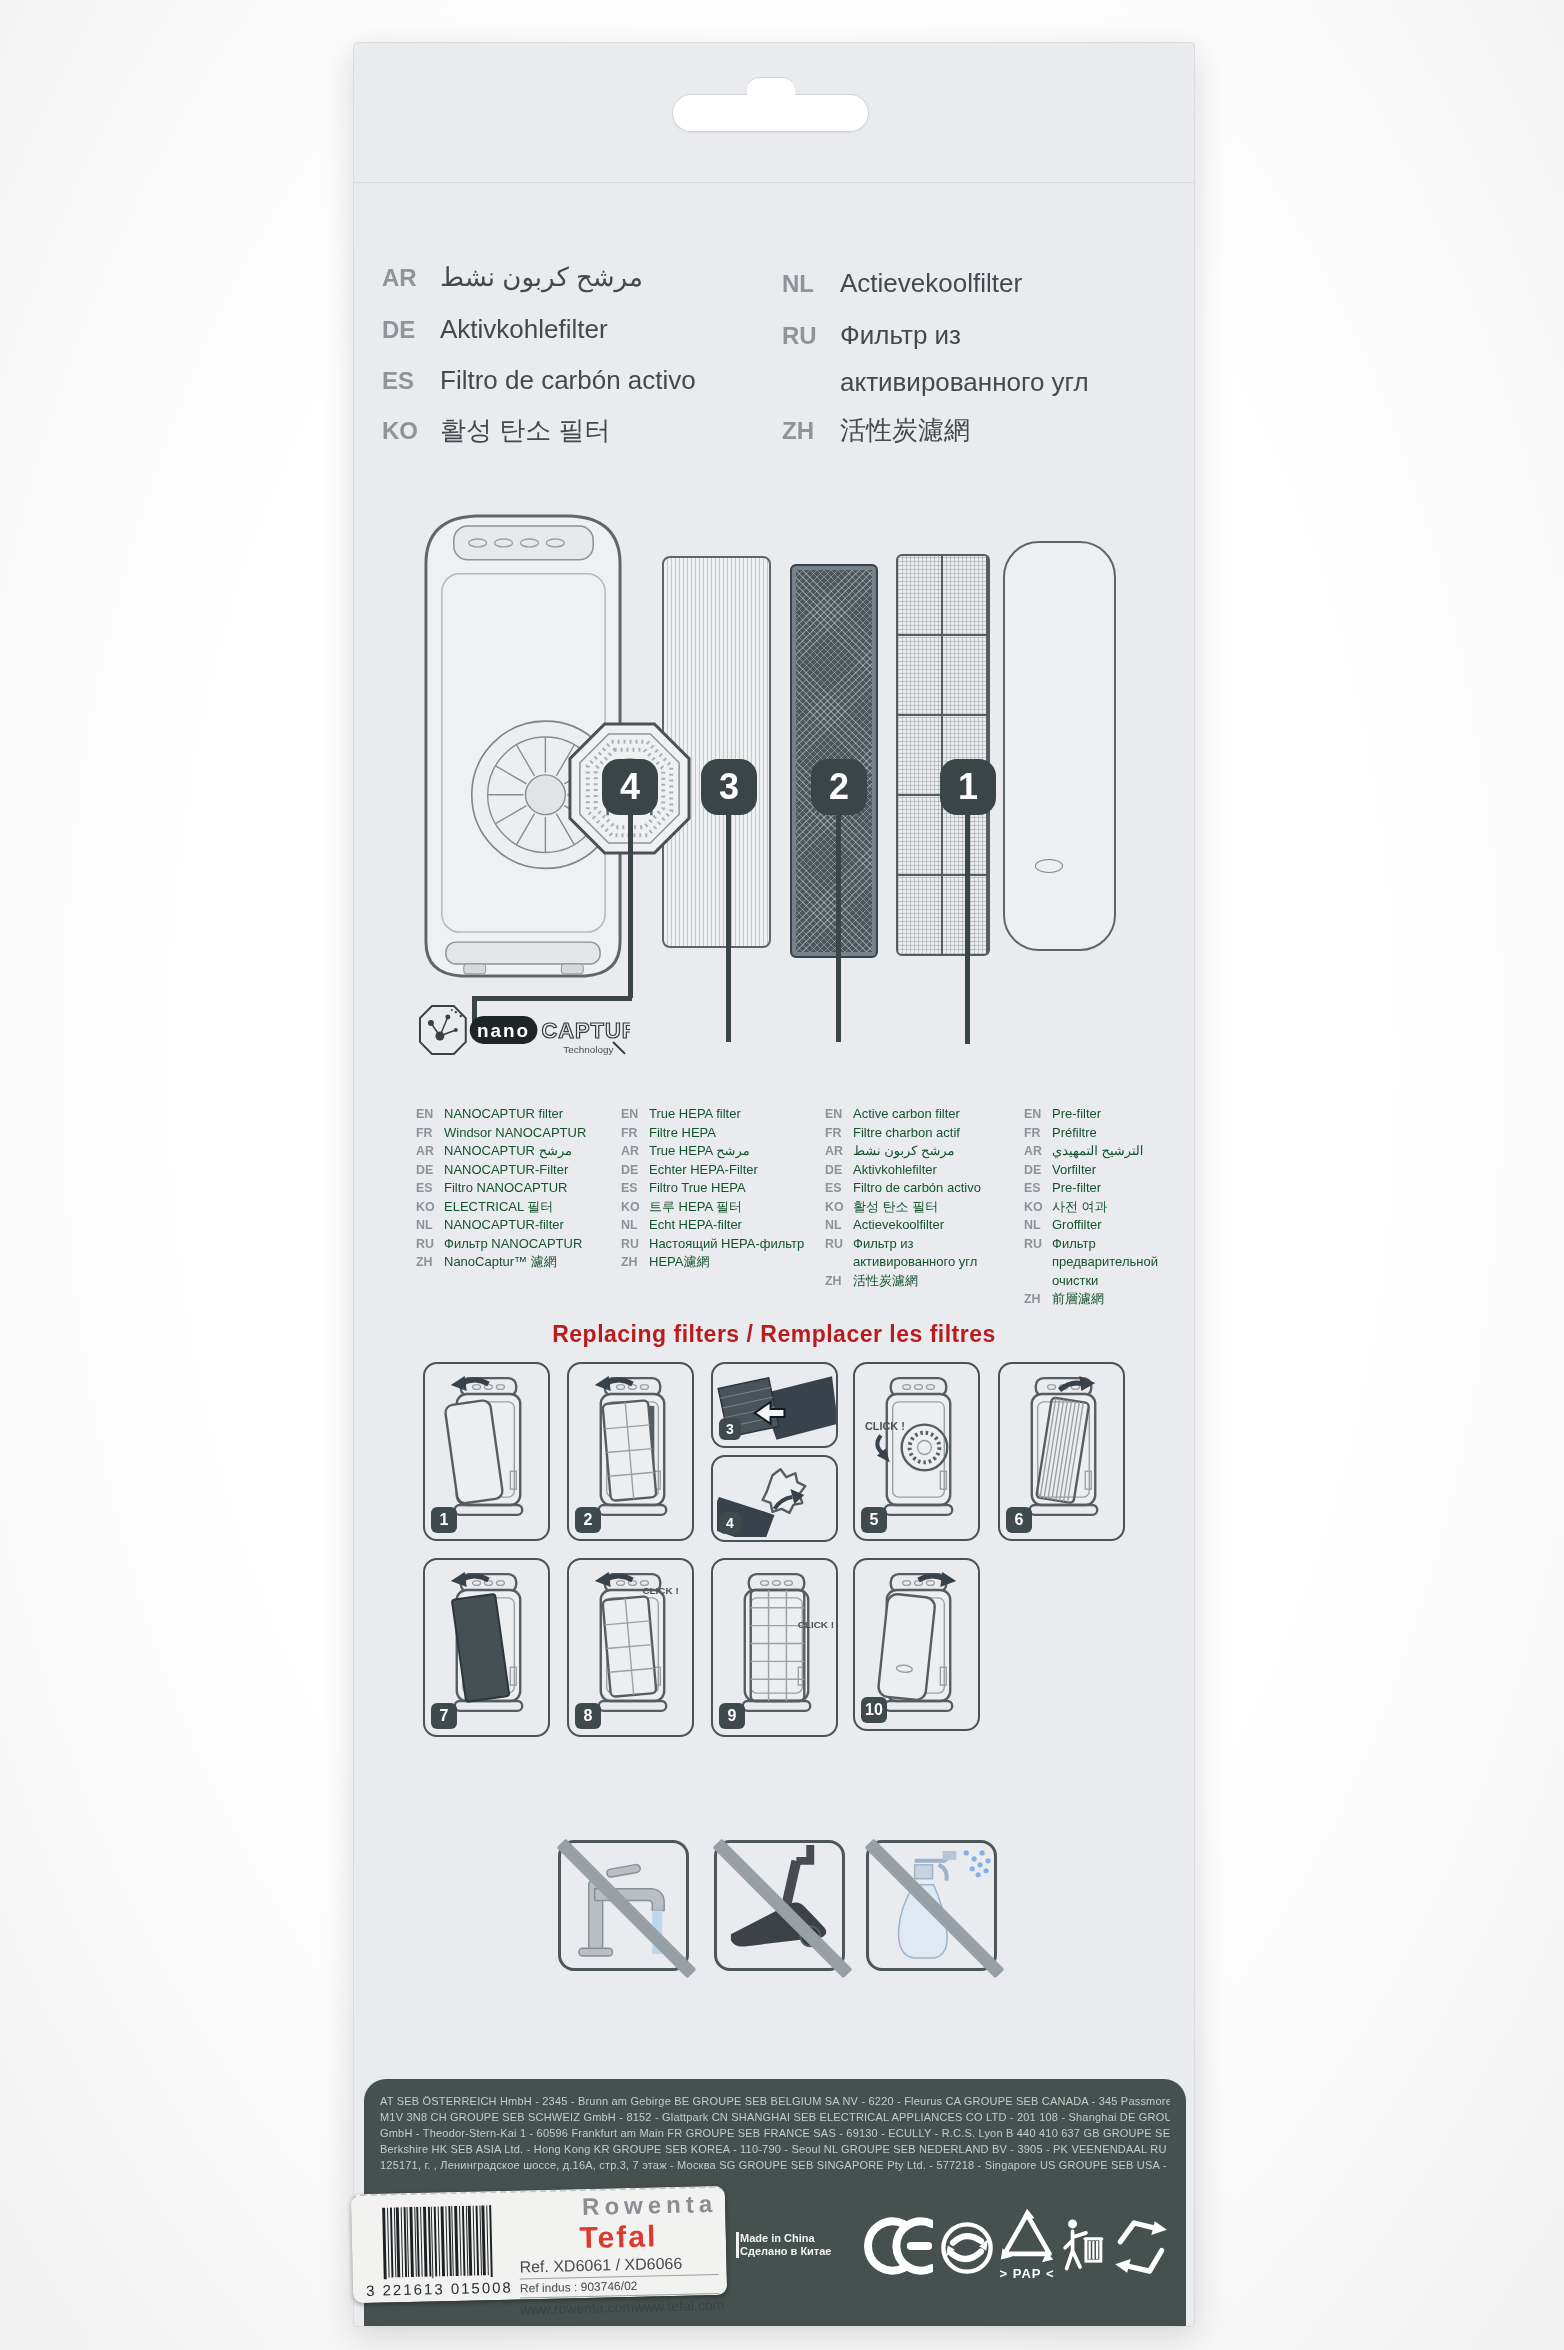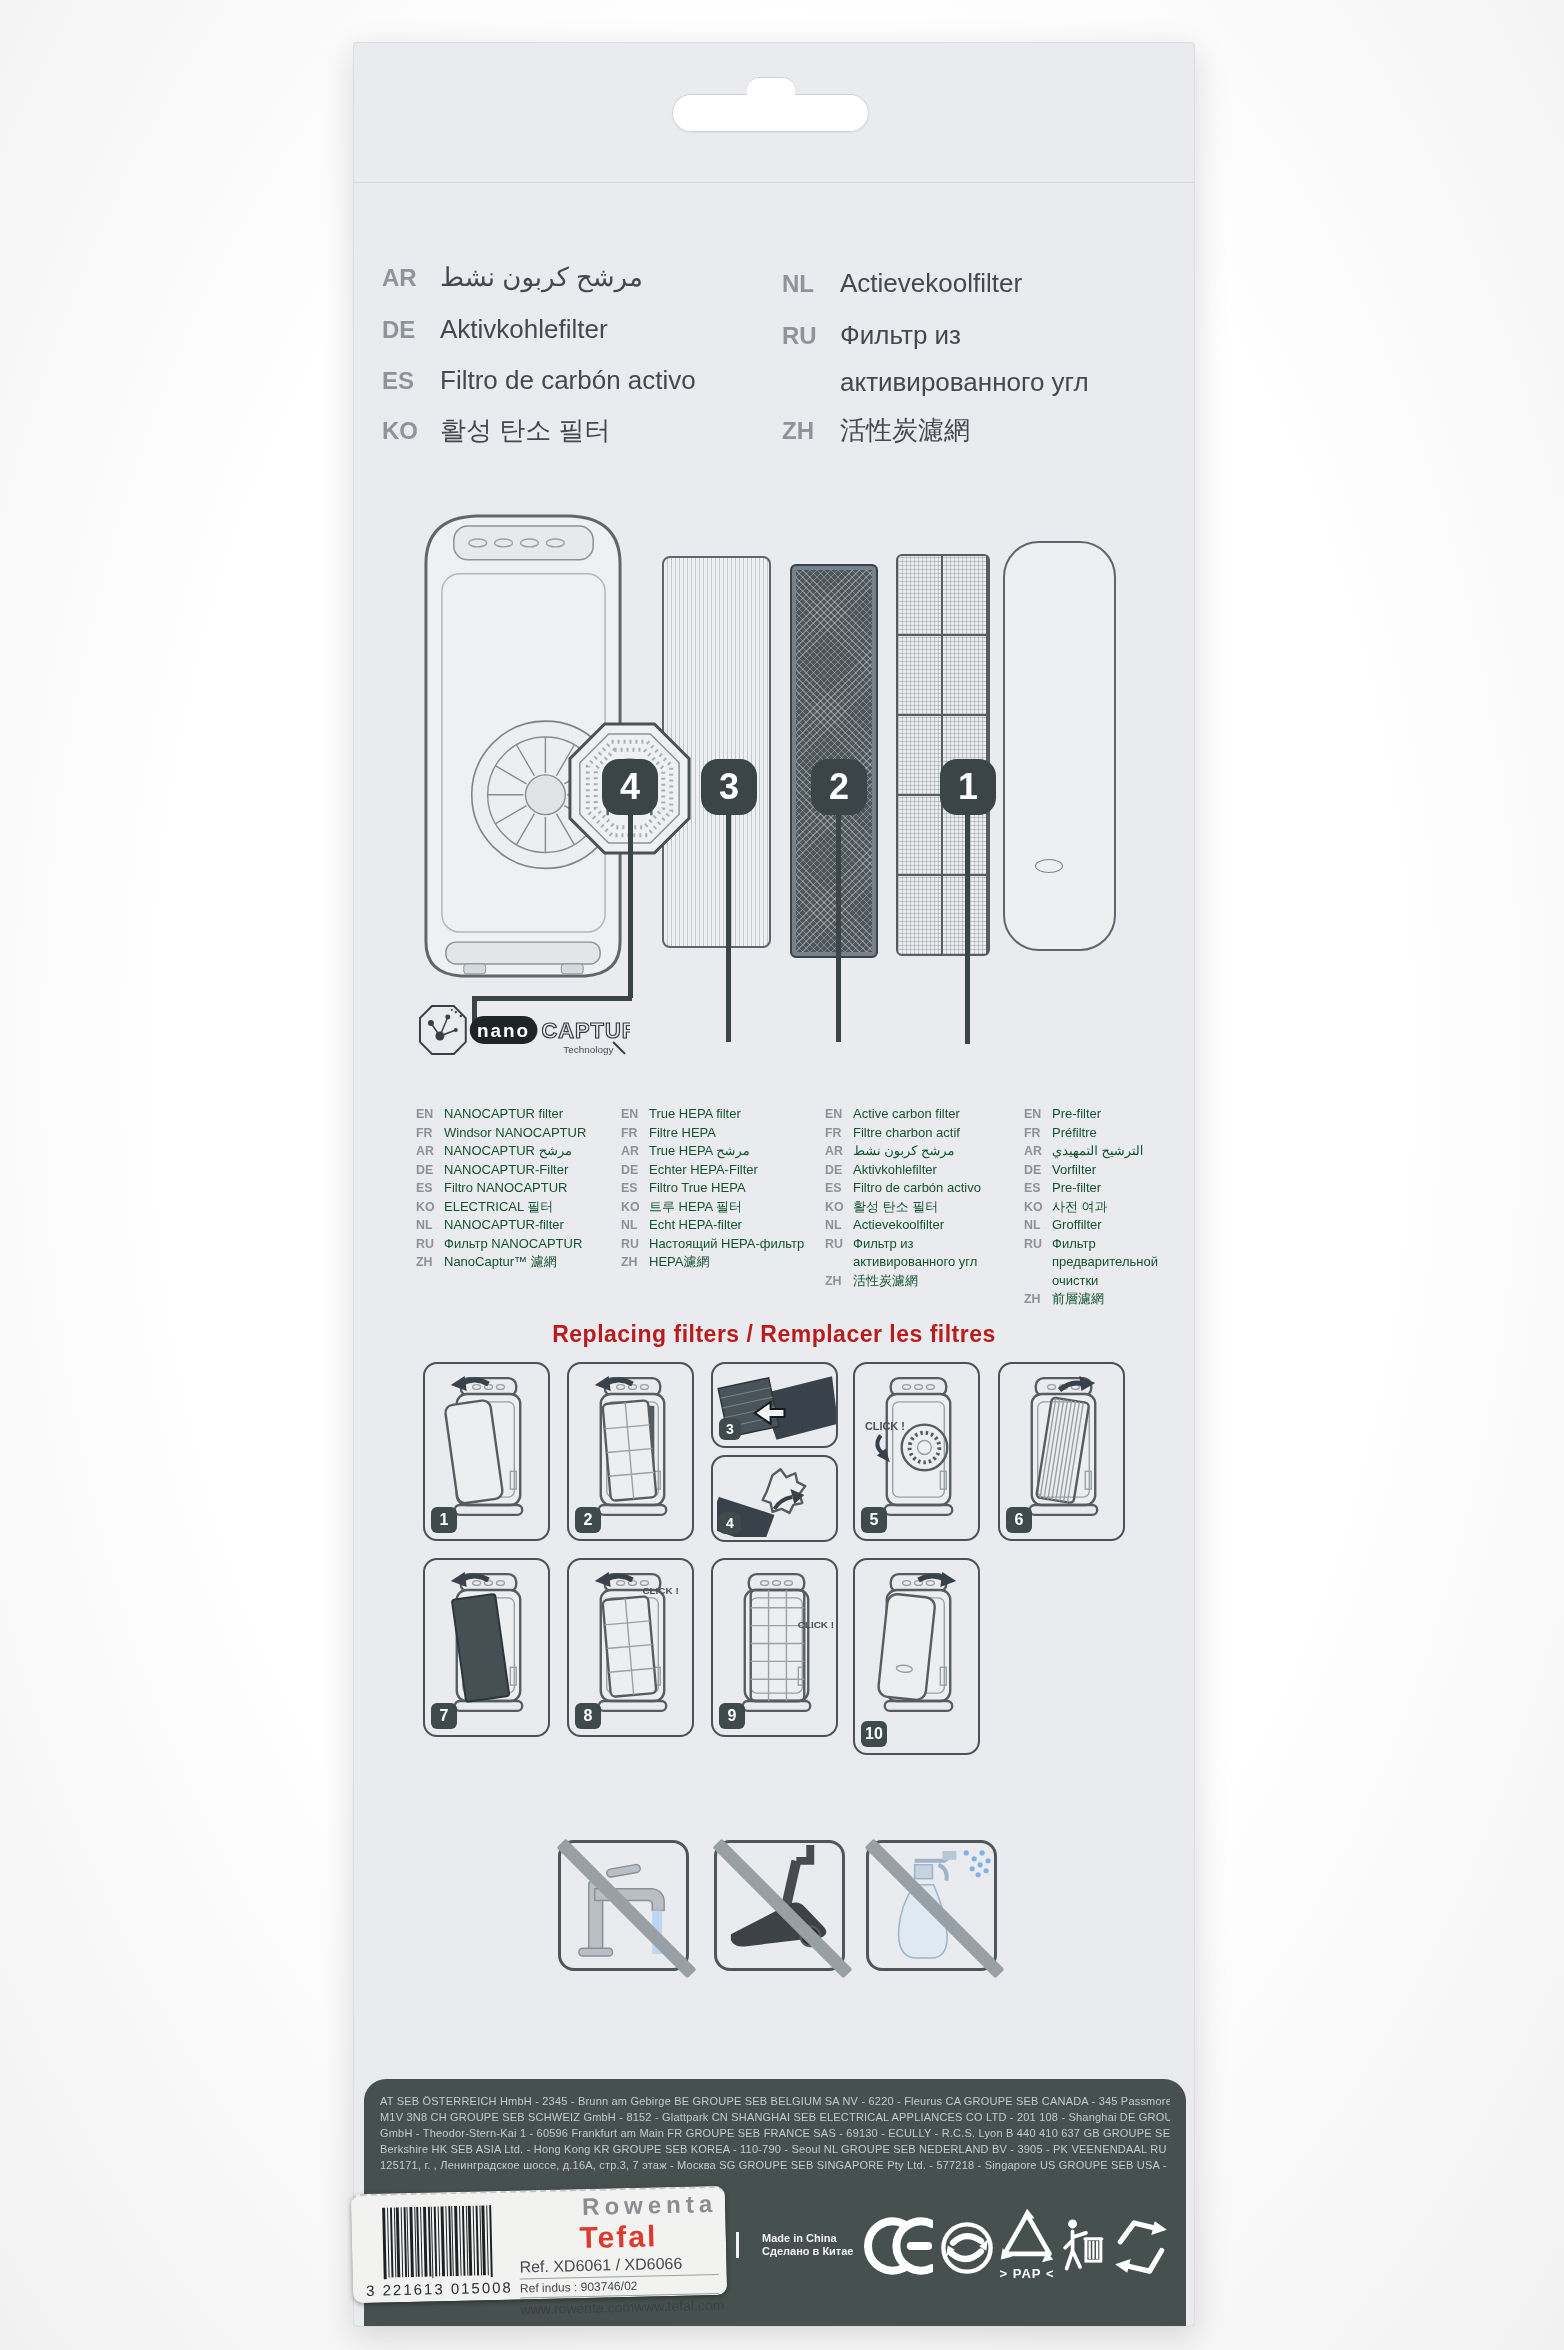--- a/index.html
+++ b/index.html
@@ -63,21 +63,21 @@
   
   .label{position:absolute;left:-2px;top:2147px;width:374px;height:109px;background:#f2f2f1;border-radius:10px;
     transform:rotate(-1.3deg);box-shadow:0 2px 5px rgba(0,0,0,.35);border-top:2px dashed #c5c8c9;box-sizing:border-box;}
   .bdigits{position:absolute;left:6px;top:86px;width:161px;text-align:center;font-size:15px;letter-spacing:2px;color:#2a2e31;}
   .lbl-right{position:absolute;left:167px;top:2px;width:199px;}
   .rowenta{font-weight:bold;font-size:24px;letter-spacing:5px;color:#8a8e92;text-align:right;}
   .tefal{font-weight:bold;font-size:30px;letter-spacing:2px;color:#dc3a2c;text-align:center;}
   .reft{font-size:16px;color:#46494d;padding:2px 0;border-bottom:1px solid #9aa0a3;}
   .refi{font-size:12px;color:#46494d;padding:2px 0;border-bottom:1px solid #9aa0a3;}
   .urls{display:flex;justify-content:space-between;font-size:14px;color:#3c4044;padding-top:3px;}
-  .madein{position:absolute;left:382px;top:2189px;border-left:3px solid #f2f3f2;padding-left:23px;
+  .madein{position:absolute;left:382px;top:2189px;border-left:3px solid #f2f3f2;padding-left:1px;
     font-size:11px;font-weight:bold;color:#f2f3f2;line-height:13px;}
   .pap-text{position:absolute;left:0;top:58px;width:60px;text-align:center;font-weight:bold;font-size:13px;color:#ffffff;letter-spacing:1px;}
   
   .k{fill:none;stroke:#565d61;stroke-width:2.4;stroke-linecap:round;stroke-linejoin:round;}
   .kt{fill:none;stroke:#9aa0a4;stroke-width:1.4;}
   .kf{fill:#39424a;stroke:none;}
   .kw{fill:#eceef0;}
   .svgt{font-family:"Liberation Sans",sans-serif;font-weight:bold;fill:#4a5054;}
   .white-ic{fill:none;stroke:#ffffff;stroke-linecap:round;stroke-linejoin:round;}
 </style>
@@ -330,21 +330,21 @@
     </div>
     <div class="panel" style="left:357px;top:1515px;width:127px;height:179px">
       <svg class="abs" style="left:4px;top:8px" width="119" height="149" viewBox="0 0 120 150">
         <use href="#tower"></use>
         <rect class="k" x="34" y="22" width="54" height="112" rx="5" fill="#e8eaec"></rect>
         <path class="kt" stroke="#b0b5b9" d="M34 40 H88 M34 58 H88 M34 76 H88 M34 94 H88 M34 112 H88 M52 22 V134 M70 22 V134"></path>
         <text class="svgt" x="118" y="60" font-size="10" text-anchor="end">CLICK !</text>
       </svg>
       <div class="chip">9</div>
     </div>
-    <div class="panel" style="left:499px;top:1515px;width:127px;height:197px">
+    <div class="panel" style="left:499px;top:1515px;width:127px;height:173px">
       <svg class="abs" style="left:4px;top:8px" width="119" height="149" viewBox="0 0 120 150">
         <use href="#tower"></use>
         <g transform="rotate(6 52 80)">
             <rect class="k kw" x="24" y="28" width="48" height="104" rx="10"></rect>
             <ellipse class="kt" cx="48" cy="102" rx="8" ry="3.5"></ellipse>
           </g>
         <use href="#arrowR"></use>
       </svg>
       <div class="chip">10</div>
     </div>

